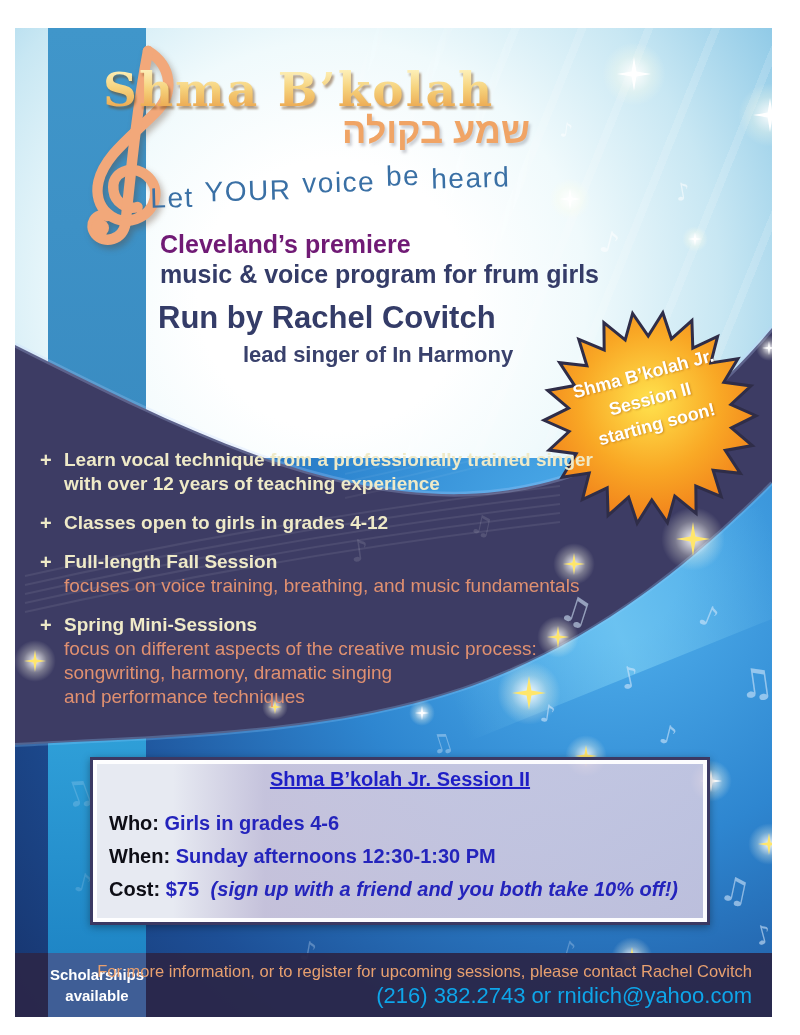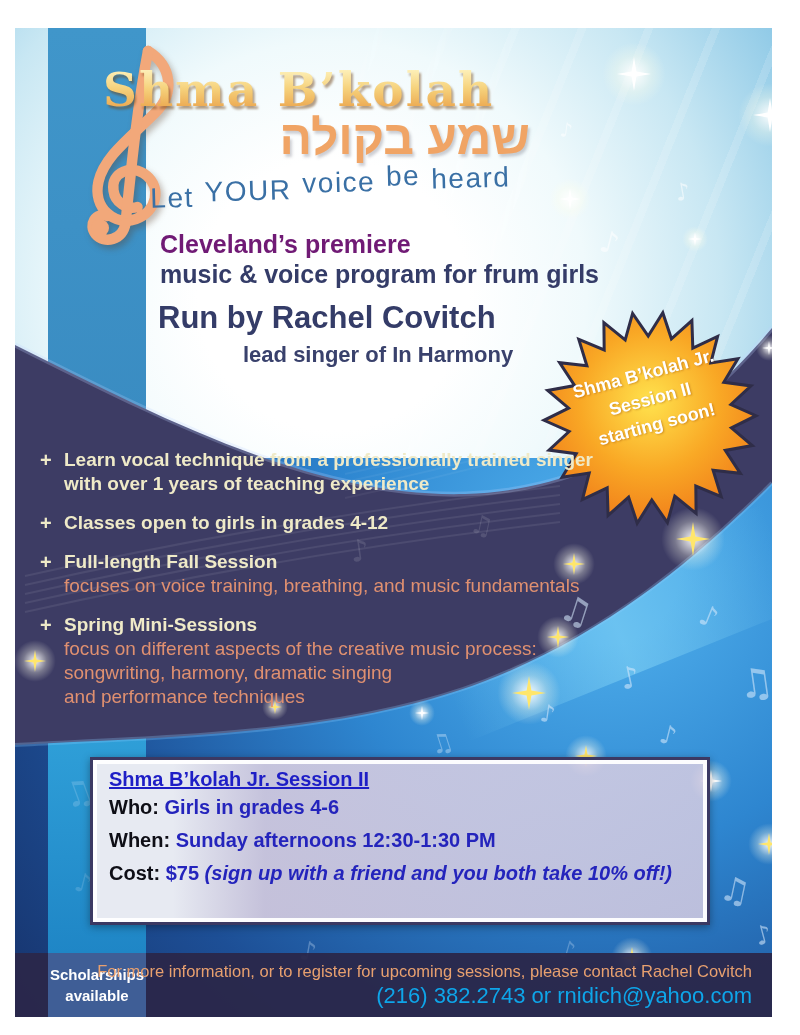--- a/index.html
+++ b/index.html
@@ -38,21 +38,21 @@
   .note.sky-n{color:rgba(255,255,255,.55);}
   .note.dim{color:rgba(255,255,255,.12);}
 
   
   .clef{position:absolute;left:40px;top:14px;filter:drop-shadow(3px 4px 3px rgba(90,60,40,.35));}
   .title{position:absolute;left:88px;top:34px;font-family:"DejaVu Serif",serif;font-weight:bold;
         font-size:47px;letter-spacing:2px;
         background:linear-gradient(180deg,#fff8c9 5%,#f6d27c 48%,#e89b43 95%);
         -webkit-background-clip:text;background-clip:text;color:transparent;
         filter:drop-shadow(2px 3px 1px rgba(110,65,20,.5));text-align:right;}
-  .hebrew{position:absolute;left:235px;top:82px;width:280px;text-align:right;font-size:48px;
+  .hebrew{position:absolute;left:235px;top:82px;width:280px;text-align:right;font-size:36px;
         font-weight:bold;color:#f0a465;text-shadow:2px 3px 3px rgba(60,60,80,.25);}
   .tagline{position:absolute;left:135px;top:140px;font-size:28px;color:#3a70a5;
         letter-spacing:1.5px;transform:rotate(-1.5deg);}
   .sub1{position:absolute;left:145px;top:202px;font-size:25px;font-weight:bold;color:#701a75;}
   .sub2{position:absolute;left:145px;top:232px;font-size:25px;font-weight:bold;color:#343c68;}
   .runby{position:absolute;left:143px;top:272px;font-size:31px;font-weight:bold;color:#343c68;text-align:center;}
   .lead{position:absolute;left:228px;top:314px;font-size:22px;font-weight:bold;color:#39416c;}
 
   
   .burst{position:absolute;left:523px;top:278px;width:224px;height:224px;}
@@ -66,26 +66,26 @@
   .bullet .bicon{width:24px;color:#efeac8;font-weight:bold;font-size:20px;flex:none;line-height:24px;}
   .bullet .btitle{color:#efeac8;font-weight:bold;font-size:19px;line-height:24px;white-space:pre-line;}
   .bullet .bsub{color:#e09070;font-size:19px;line-height:24px;white-space:pre-line;}
   .bullet .bsub:empty{display:none;}
 
   
   .info-box{position:absolute;left:75px;top:729px;width:620px;height:168px;box-sizing:border-box;
         background:linear-gradient(90deg,#e7eaf2 0 13%, rgba(219,207,226,.88) 28%, rgba(216,205,226,.84) 100%);
         border:3px solid #3b3963;box-shadow:inset 0 0 0 4px rgba(255,255,255,.95), 0 2px 8px rgba(0,0,0,.35);
         padding:8px 16px 6px 16px;}
-  .info-title{text-align:left;color:#1e1ec6;font-weight:bold;font-size:20px;
-        text-decoration:underline;margin-bottom:0;}
+  .info-title{text-align:center;color:#1e1ec6;font-weight:bold;font-size:20px;
+        text-decoration:underline;margin-bottom:16px;}
   .info-row{font-size:20px;font-weight:bold;line-height:33px;white-space:nowrap;}
   .info-row .lbl{color:#0e0e16;}
   .info-row .val{color:#2424bc;}
-  .info-row .inote{color:#2424bc;font-style:italic;}
+  .info-row .inote{color:#2424bc;font-style:italic;margin-left:6px;}
   .info-row .inote:empty{display:none;}
 
   
   .footer{position:absolute;left:0;top:925px;width:757px;height:64px;background:rgba(42,39,74,.95);}
   .scholar{position:absolute;left:33px;top:0;width:98px;height:64px;background:#3f5e96;
         color:#ffffff;font-weight:bold;font-size:15px;text-align:center;line-height:21px;padding-top:11px;
         box-sizing:border-box;}
   .contact{position:absolute;right:20px;top:7px;text-align:right;}
   .contact .c1{color:#e8a06f;font-size:16.5px;line-height:22px;}
   .contact .c2{color:#0ea5e9;font-size:22px;font-weight:normal;line-height:28px;}
@@ -196,21 +196,21 @@
     <div>Shma B’kolah Jr.</div>
     <div>Session II</div>
     <div>starting soon!</div>
   </div>
 
   <div class="bullets">
     <div class="bullet">
       <span class="bicon">+</span>
       <div>
             <div class="btitle">Learn vocal technique from a professionally trained singer
-with over 1 years of teaching experience</div>
+with over 12 years of teaching experience</div>
            </div>
     </div>
     <div class="bullet">
       <span class="bicon">+</span>
       <div>
             <div class="btitle">Classes open to girls in grades 4-12</div>
            </div>
     </div>
     <div class="bullet">
       <span class="bicon">+</span>

